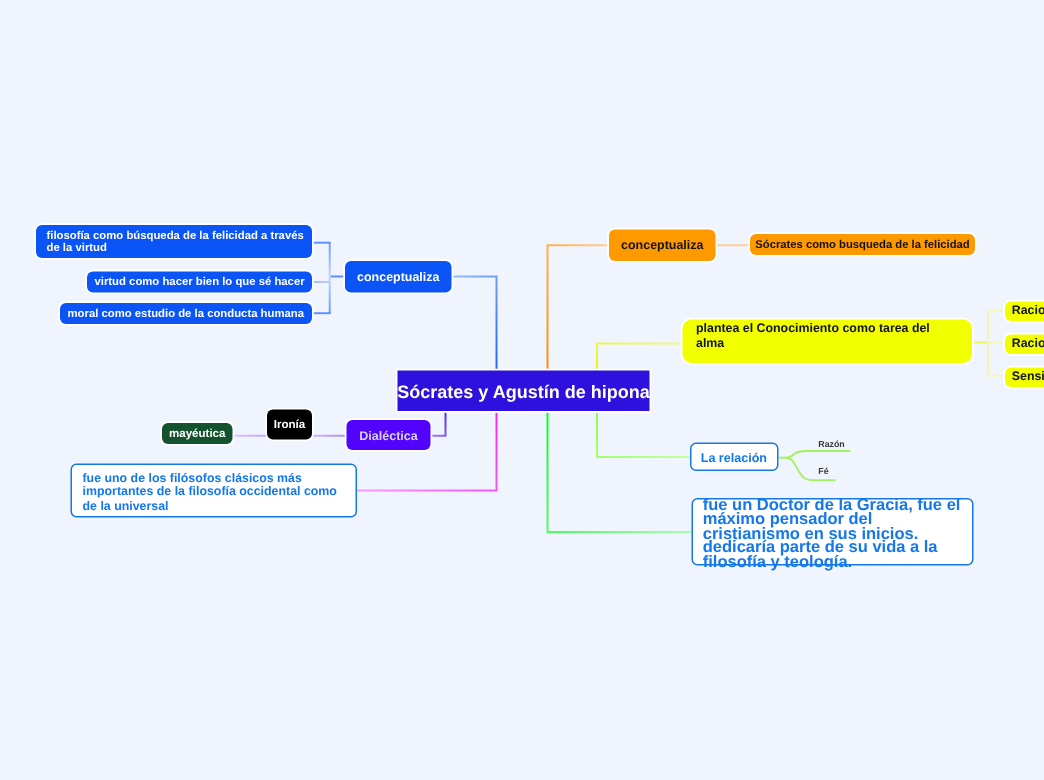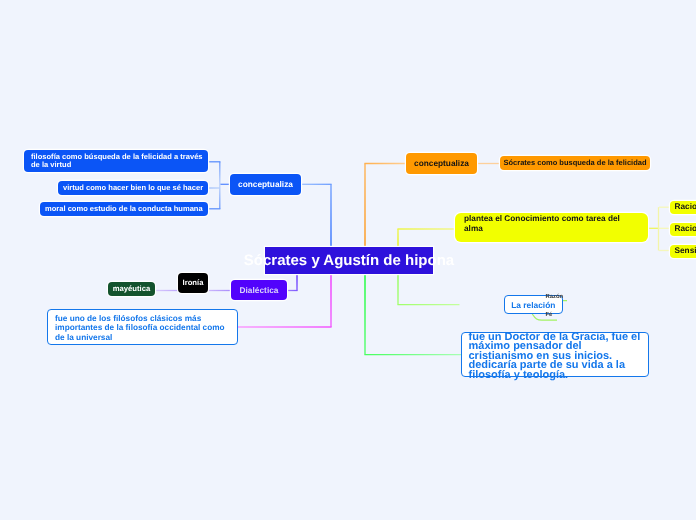--- a/index.html
+++ b/index.html
@@ -132,39 +132,39 @@
       <path d="M365,274 L365,354.6" stroke="url(#gGreenV)"></path>
       <path d="M364.4,354.6 L461,354.6" stroke="url(#gGreenH)"></path>
 
       <path d="M398,274 L398,304.6" stroke="url(#gLGreenV)"></path>
       <path d="M397.4,304.6 L459.5,304.6" stroke="url(#gLGreenH)"></path>
       <path d="M519.5,305.2 L524,305.2 C528,305.2 528.5,302.3 532,301.3 C534,300.8 535,300.7 538,300.7 L567,300.7" stroke="#a2f263"></path>
       <path d="M524,305.2 C529,305.2 530.5,311 533,315 C535.5,318.8 537,320.1 542,320.1 L557,320.1" stroke="#a2f263"></path>
     </g>
   </svg>
 
-  <div class="node ctr nw sh lh1" style="left:265px;top:247px;width:168px;height:27px;background:#2e11dc;border-radius:0;color:#fff;font-size:15px;">Sócrates y Agustín de hipona</div>
+  <div class="node ctr nw sh lh1" style="left:265px;top:247px;width:168px;height:27px;background:#2e11dc;border-radius:0;color:#fff;font-size:12px;">Sócrates y Agustín de hipona</div>
 
   <div class="node ctr nw sh lh1" style="left:230px;top:174px;width:71px;height:21px;background:#0b55f6;border-radius:4px;color:#fff;font-size:8.3px;">conceptualiza</div>
   <div class="node nw sh lh1" style="left:58px;top:181px;width:150px;height:14px;background:#0b55f6;border-radius:4px;color:#fff;font-size:7.55px;padding:0 6px 0 5px;">virtud como hacer bien lo que sé hacer</div>
   <div class="node l1 sh" style="left:24px;top:150px;width:184px;height:22px;background:#0b55f6;border-radius:4px;color:#fff;font-size:7.55px;padding:0 4px 0 7px;">filosofía como búsqueda de la felicidad a través de la virtud</div>
   <div class="node nw sh lh1" style="left:40px;top:202px;width:168px;height:14px;background:#0b55f6;border-radius:4px;color:#fff;font-size:7.55px;padding:0 6px 0 5px;">moral como estudio de la conducta humana</div>
 
   <div class="node ctr nw sh lh1" style="left:231px;top:280px;width:56px;height:20px;background:#5203fc;border-radius:4px;color:#d8d2fb;font-size:8.35px;">Dialéctica</div>
   <div class="node ctr nw sh lh1" style="left:178px;top:273px;width:30px;height:20px;background:#000000;border-radius:4px;color:#fff;font-size:7.7px;">Ironía</div>
   <div class="node ctr nw sh lh1" style="left:108px;top:282px;width:47px;height:14px;background:#14532d;border-radius:4px;color:#fff;font-size:7.7px;">mayéutica</div>
 
   <div class="node l2" style="left:47px;top:308.5px;width:190.5px;height:36px;background:#ffffff;border:1.5px solid #1477eb;border-radius:4px;color:#1477eb;font-size:8.25px;padding:3px 7px 0;">fue uno de los filósofos clásicos más importantes de la filosofía occidental como de la universal</div>
 
   <div class="node ctr nw sh lh1" style="left:406px;top:153px;width:71px;height:21px;background:#ff9900;border-radius:4px;color:#141414;font-size:8.3px;">conceptualiza</div>
   <div class="node ctr nw sh lh1" style="left:500px;top:156px;width:150px;height:14px;background:#ff9900;border-radius:4px;color:#141414;font-size:7.5px;">Sócrates como busqueda de la felicidad</div>
 
   <div class="node l2 sh" style="left:455px;top:213px;width:193px;height:29px;background:#f2ff00;border-radius:6px;color:#141414;font-size:8.25px;padding:3px 9px 11px;">plantea el Conocimiento como tarea del alma</div>
   <div class="node nw sh lh1" style="left:670px;top:201px;width:45px;height:13px;background:#f2ff00;border-radius:4px;color:#141414;font-size:8.25px;padding:0 4.5px;">Racional</div>
   <div class="node nw sh lh1" style="left:670px;top:222.5px;width:45px;height:13px;background:#f2ff00;border-radius:4px;color:#141414;font-size:8.25px;padding:0 4.5px;">Racional</div>
   <div class="node nw sh lh1" style="left:670px;top:244.5px;width:45px;height:13px;background:#f2ff00;border-radius:4px;color:#141414;font-size:8.25px;padding:0 4.5px;">Sensible</div>
 
-  <div class="node ctr nw lh1" style="left:459.5px;top:294.5px;width:59.5px;height:19px;background:#fff;border:1.5px solid #1477eb;border-radius:4px;color:#1578ea;font-size:8.4px;padding-top:2px;margin-left:44px;">La relación</div>
+  <div class="node ctr nw lh1" style="left:459.5px;top:294.5px;width:59.5px;height:19px;background:#fff;border:1.5px solid #1477eb;border-radius:4px;color:#1578ea;font-size:8.4px;padding-top:2px;">La relación</div>
   <div class="node nw" style="left:545.5px;top:291.5px;height:10px;color:#3a3a3a;font-size:5.9px;">Razón</div>
   <div class="node nw" style="left:545.5px;top:310px;height:10px;color:#3a3a3a;font-size:5.9px;">Fé</div>
 
   <div class="node l2" style="left:460.5px;top:332px;width:188px;height:45px;background:#fff;border:1.5px solid #1477eb;border-radius:4px;color:#1477eb;font-size:11px;padding:4px 7px 0;">fue un Doctor de la Gracia, fue el máximo pensador del cristianismo en sus inicios. dedicaría parte de su vida a la filosofía y teología.</div>
 </div>
 
 </body></html>

